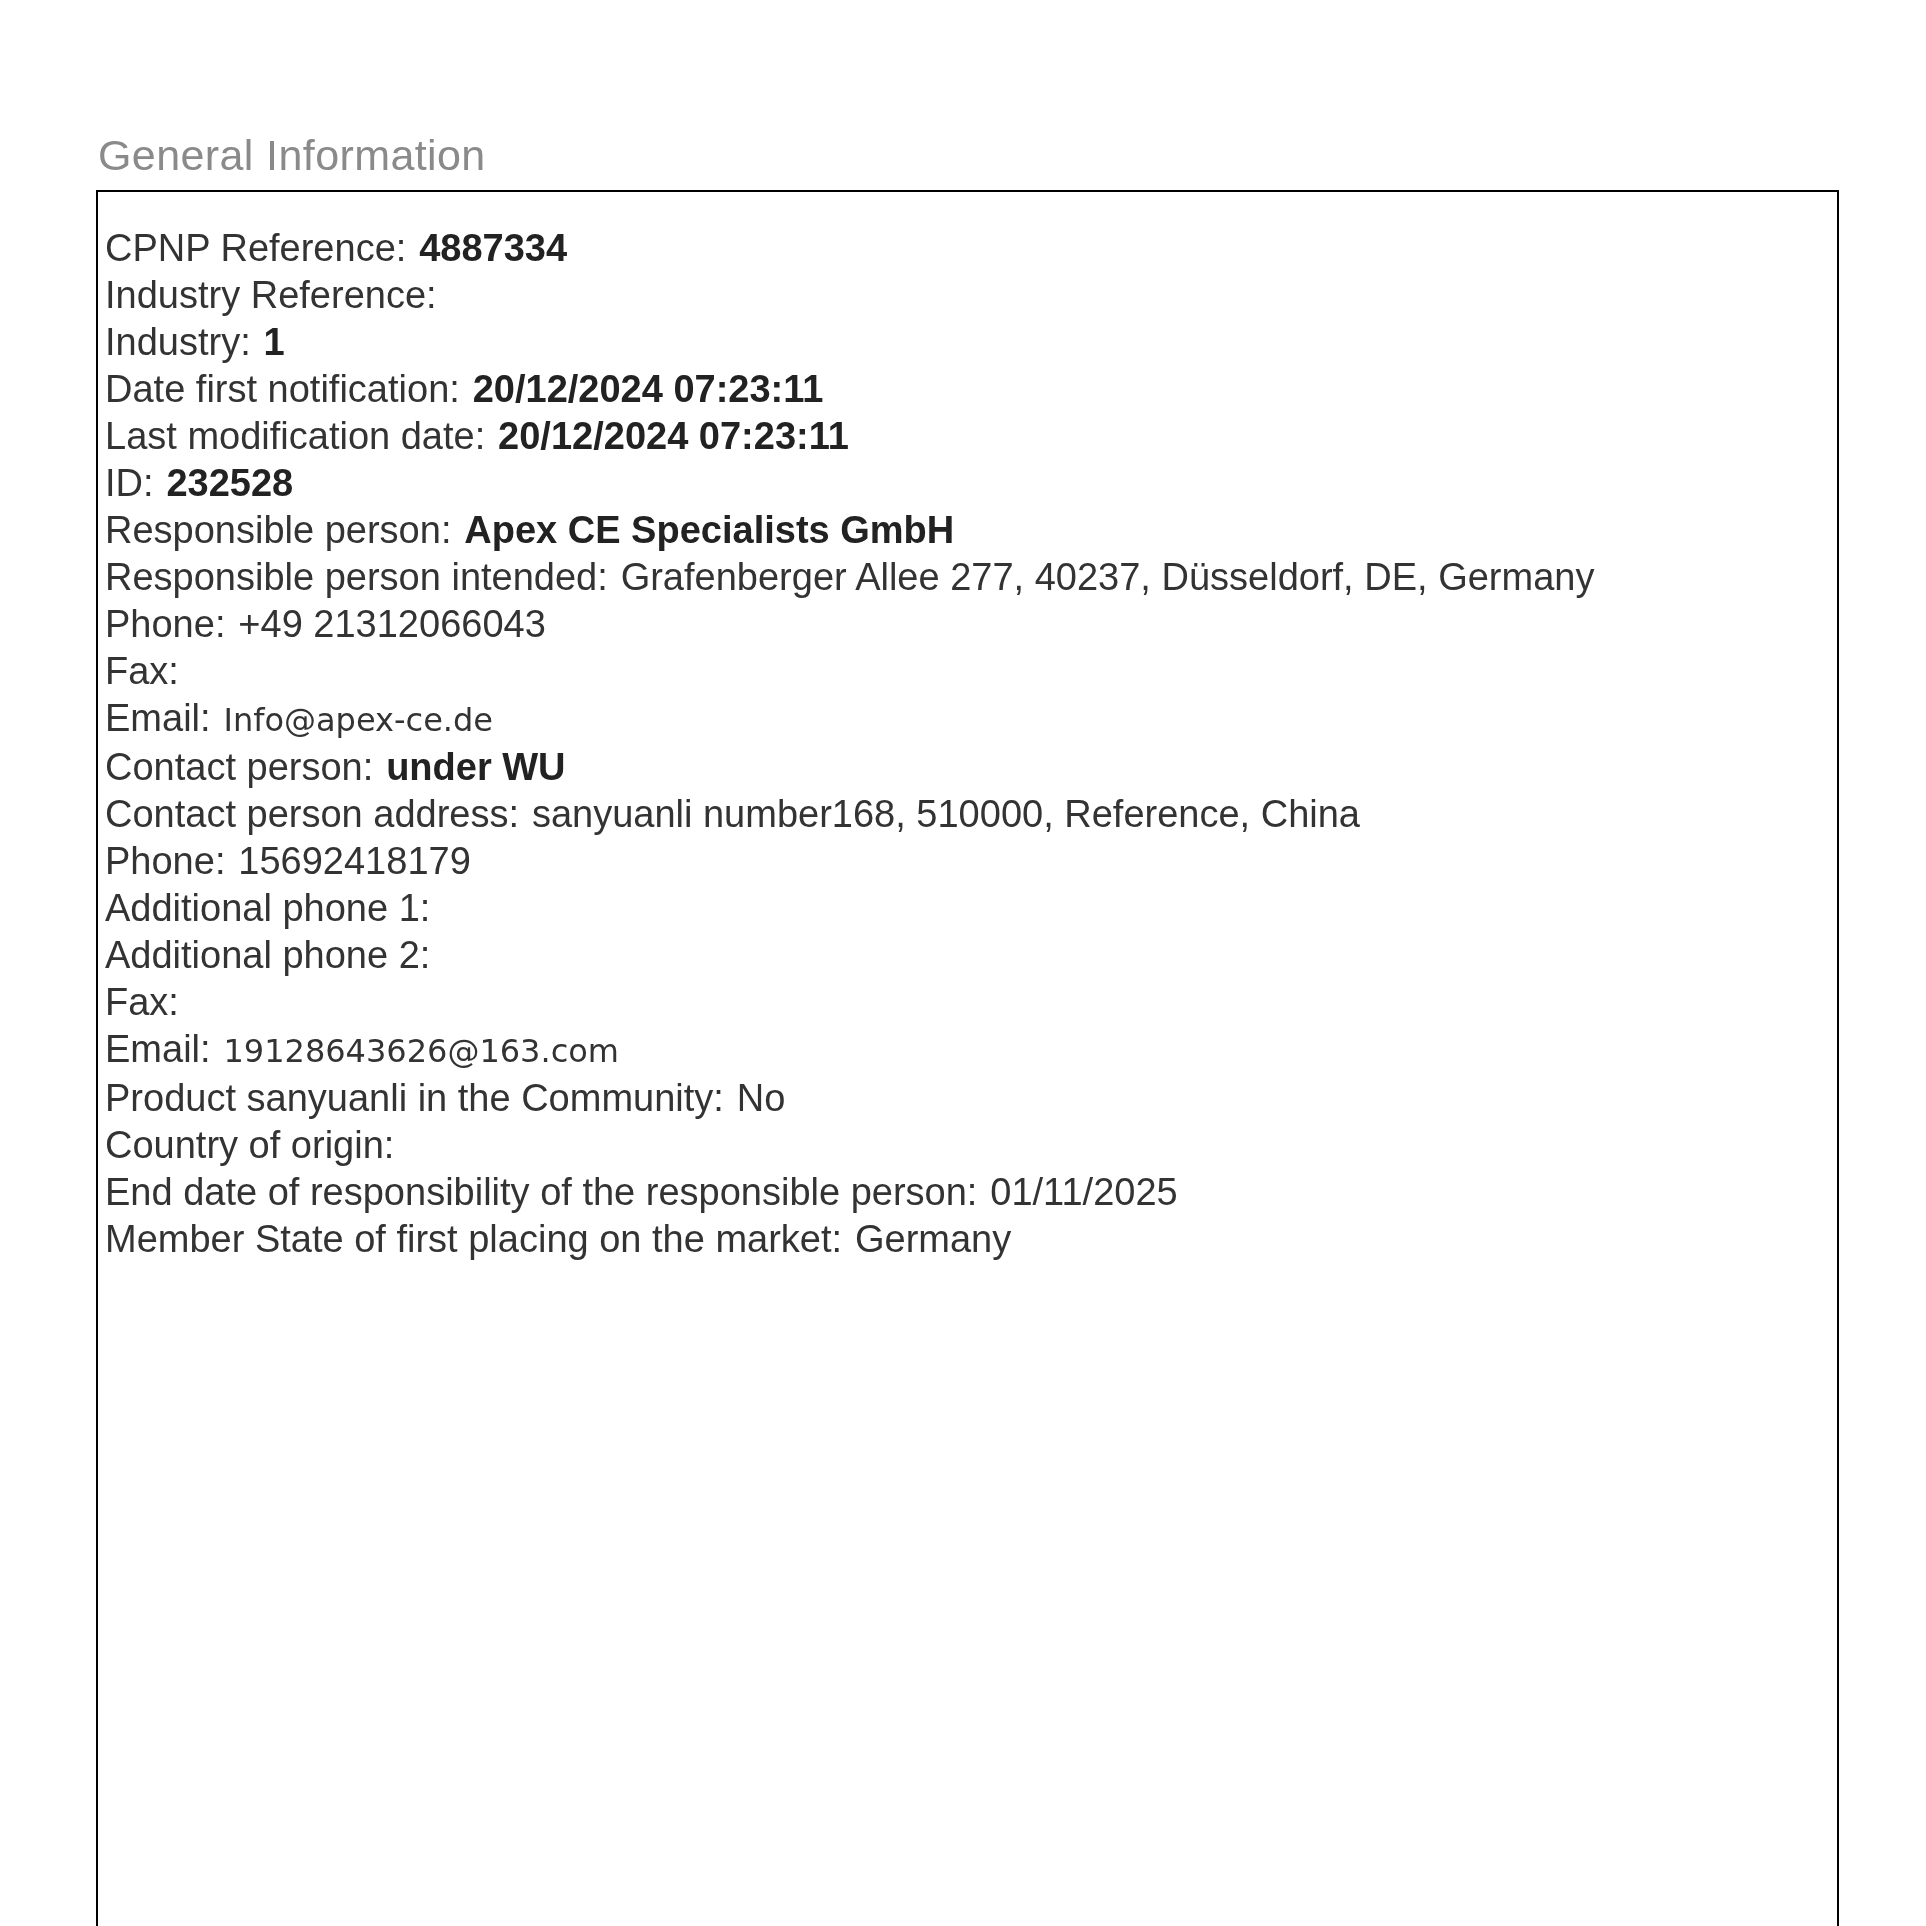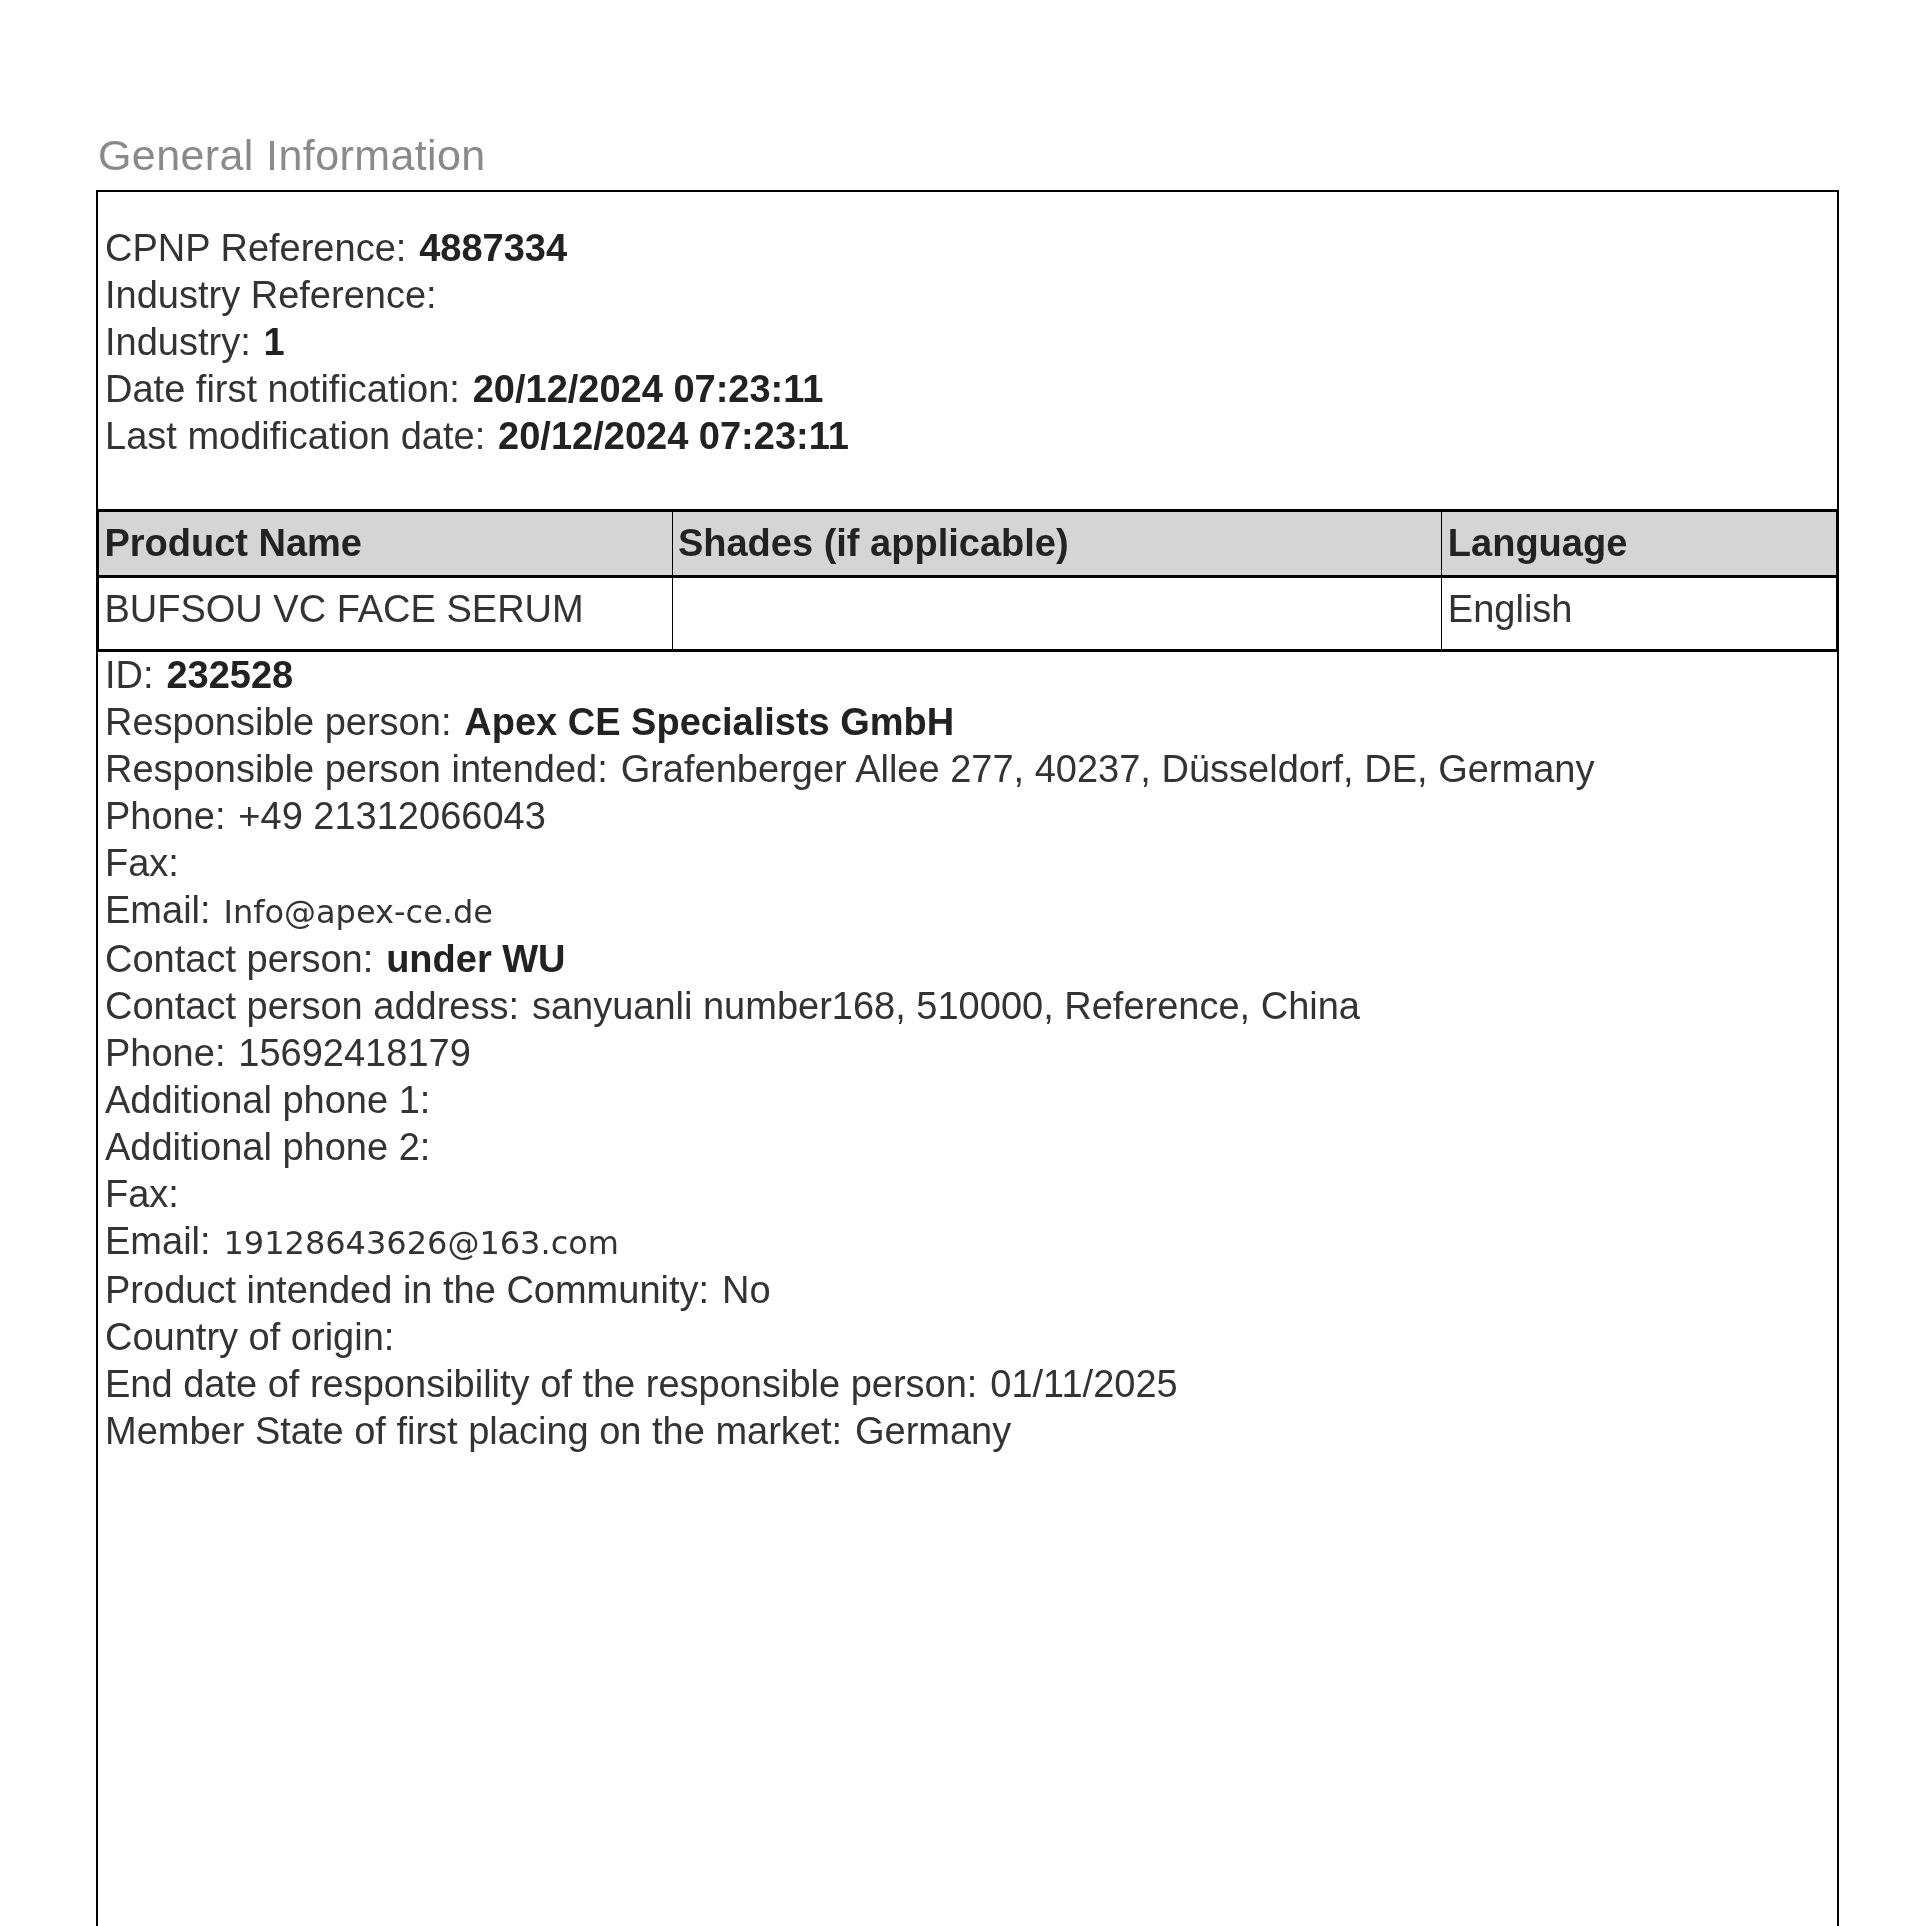--- a/index.html
+++ b/index.html
@@ -90,41 +90,20 @@
       <b class="v">4887334</b><br>
       <span>Industry Reference:</span><br>
       <span>Industry:</span>
       <b class="v">1</b><br>
       <span>Date first notification:</span>
       <b class="v">20/12/2024 07:23:11</b><br>
       <span>Last modification date:</span>
       <b class="v">20/12/2024 07:23:11</b>
     </p>
 
-    <table class="products">
-      <colgroup>
-        <col style="width:33%">
-        <col style="width:44.3%">
-        <col style="width:22.7%">
-      </colgroup>
-      <thead>
-        <tr>
-          <th>Product Name</th>
-          <th>Shades (if applicable)</th>
-          <th>Language</th>
-        </tr>
-      </thead>
-      <tbody>
-        <tr>
-          <td>BUFSOU VC FACE SERUM</td>
-          <td></td>
-          <td>English</td>
-        </tr>
-      </tbody>
-    </table>
 
 
     <p class="p-id">
       <span>ID:</span>
       <b class="v">232528</b><br>
       <span>Responsible person:</span>
       <b class="v">Apex CE Specialists GmbH</b><br>
       <span>Responsible person intended:</span>
       <span class="v">Grafenberger Allee 277, 40237, Düsseldorf, DE, Germany</span><br>
       <span>Phone:</span>
@@ -142,21 +121,21 @@
       <span>Phone:</span>
       <span class="v">15692418179</span><br>
       <span>Additional phone 1:</span><br>
       <span>Additional phone 2:</span><br>
       <span>Fax:</span><br>
       <span>Email:</span>
       <span class="v email-val">19128643626@163.com</span>
     </p>
 
     <p class="p-market">
-      <span>Product intended in the Community:</span>
+      <span>Product sanyuanli in the Community:</span>
       <span class="v">No</span><br>
       <span>Country of origin:</span><br>
       <span>End date of responsibility of the responsible person:</span>
       <span class="v">01/11/2025</span><br>
       <span>Member State of first placing on the market:</span>
       <span class="v">Germany</span>
     </p>
 
   </div>
 

